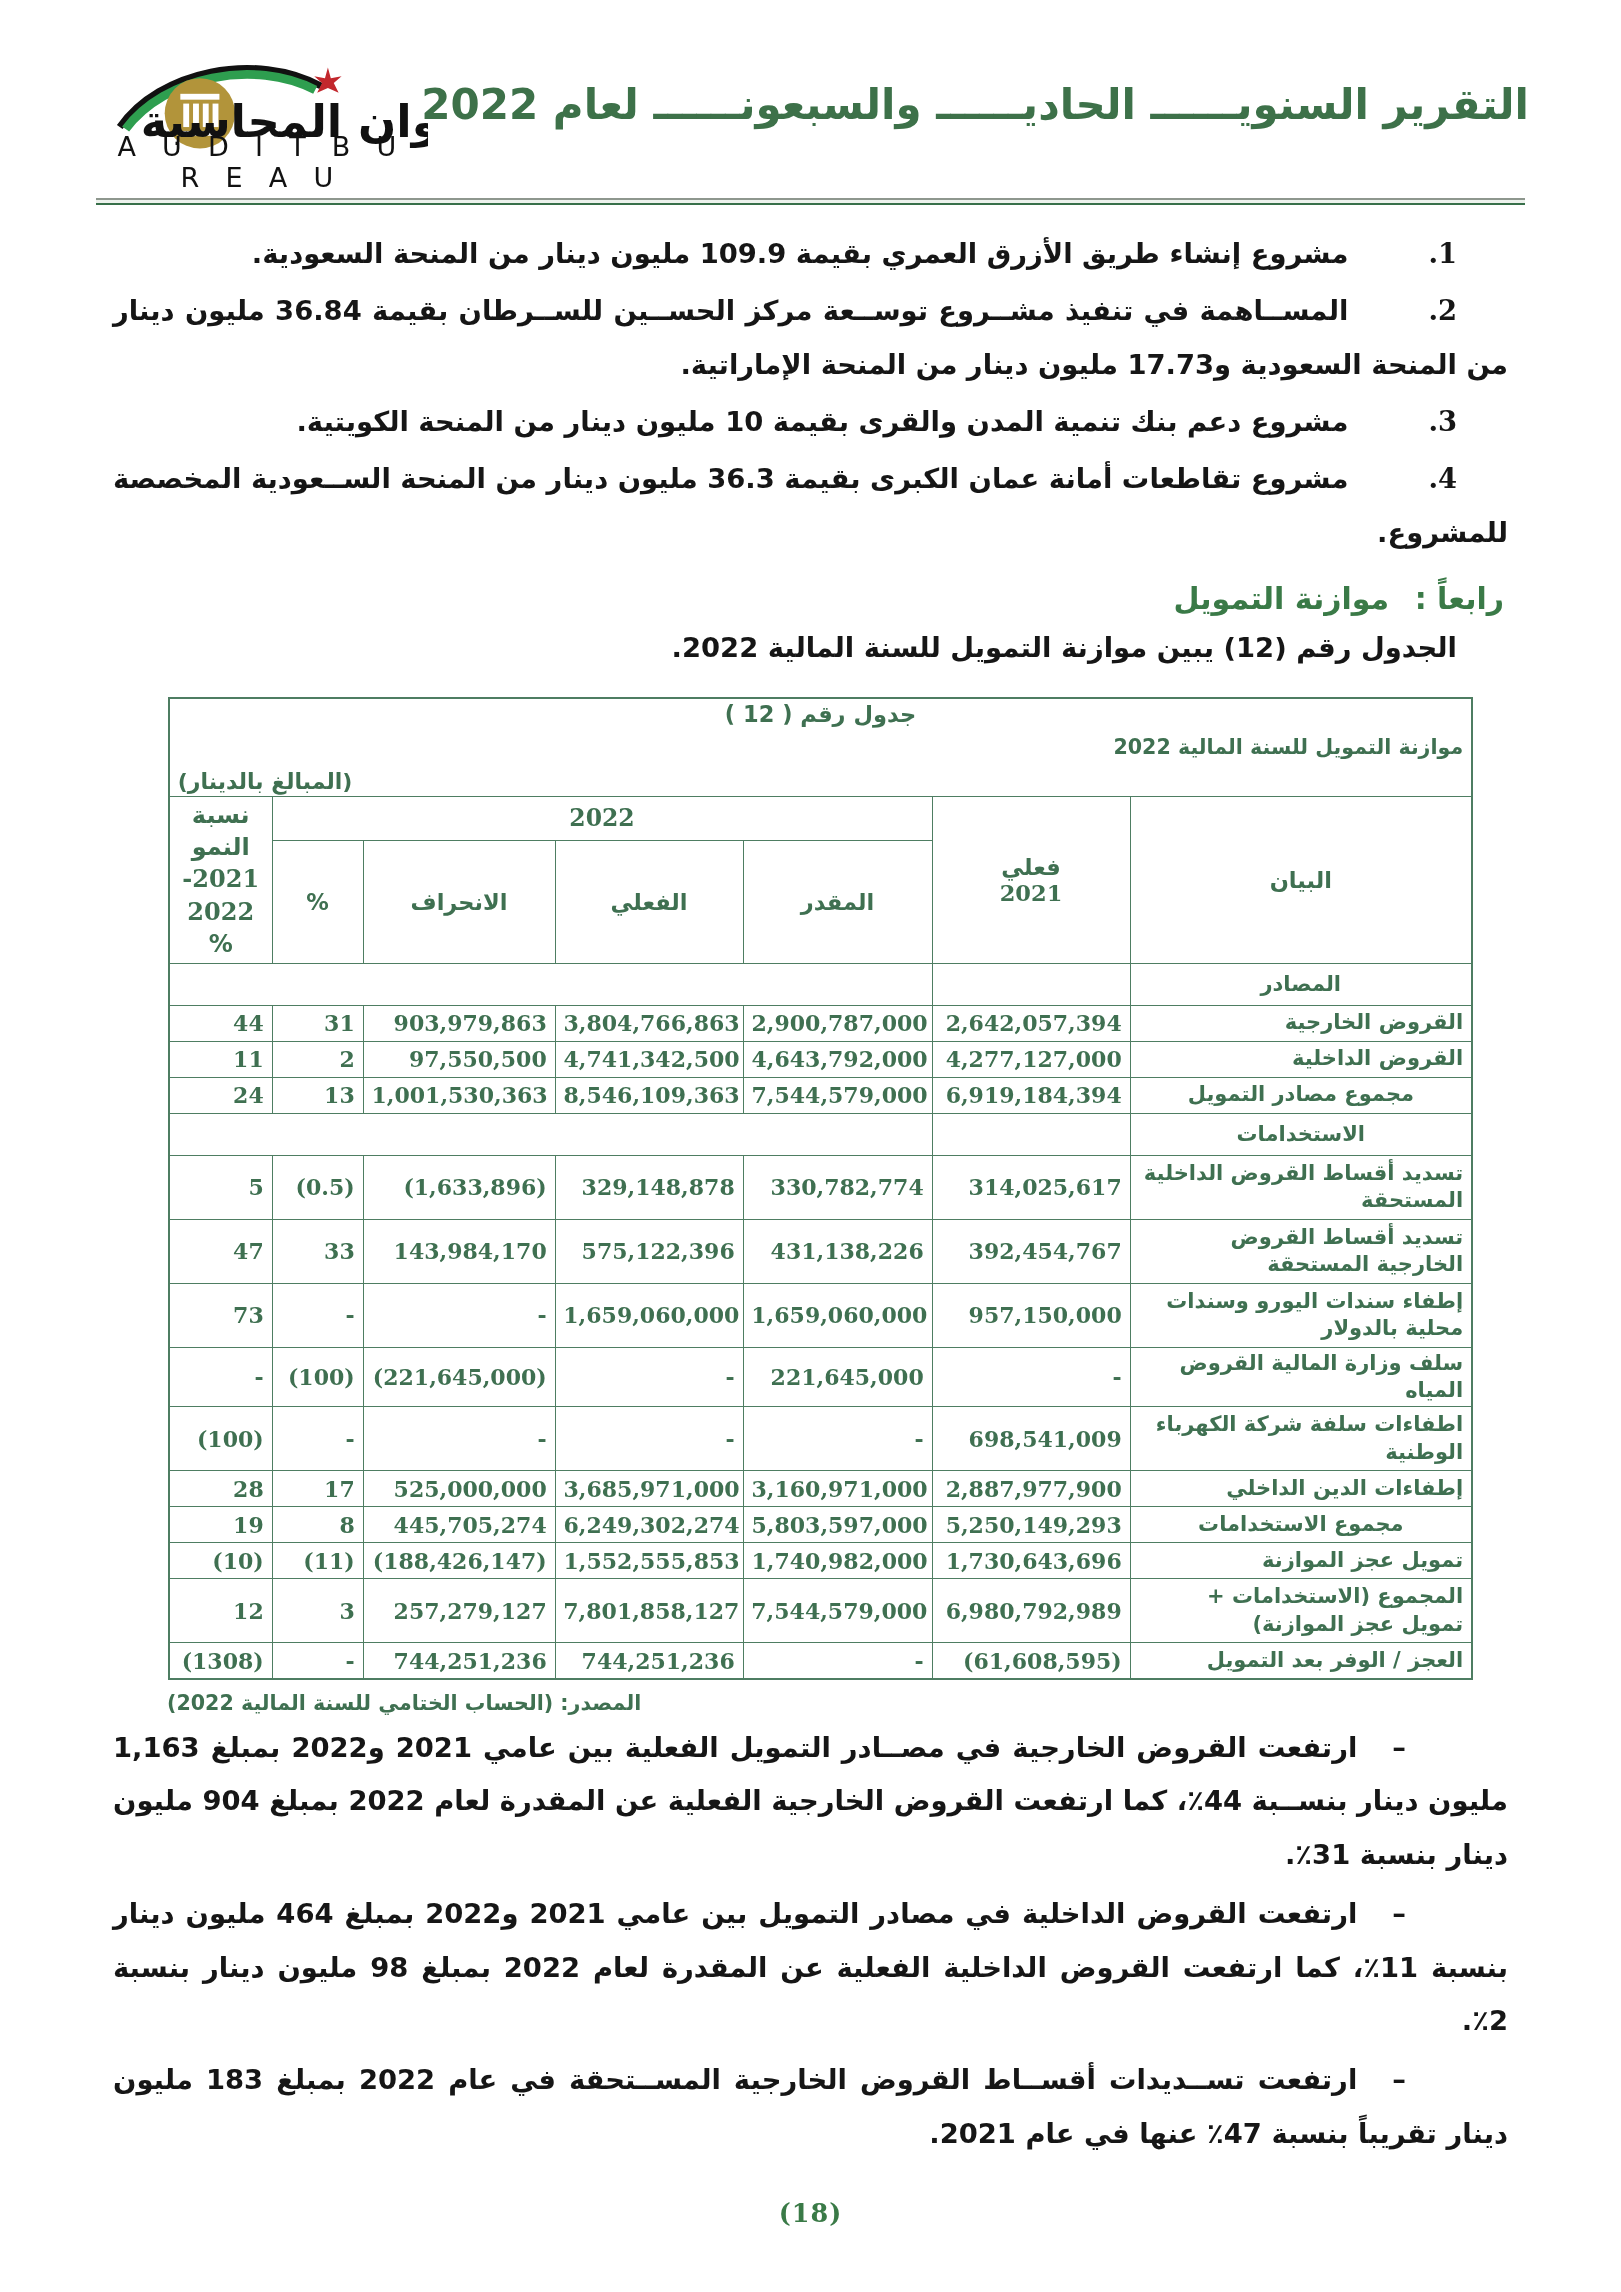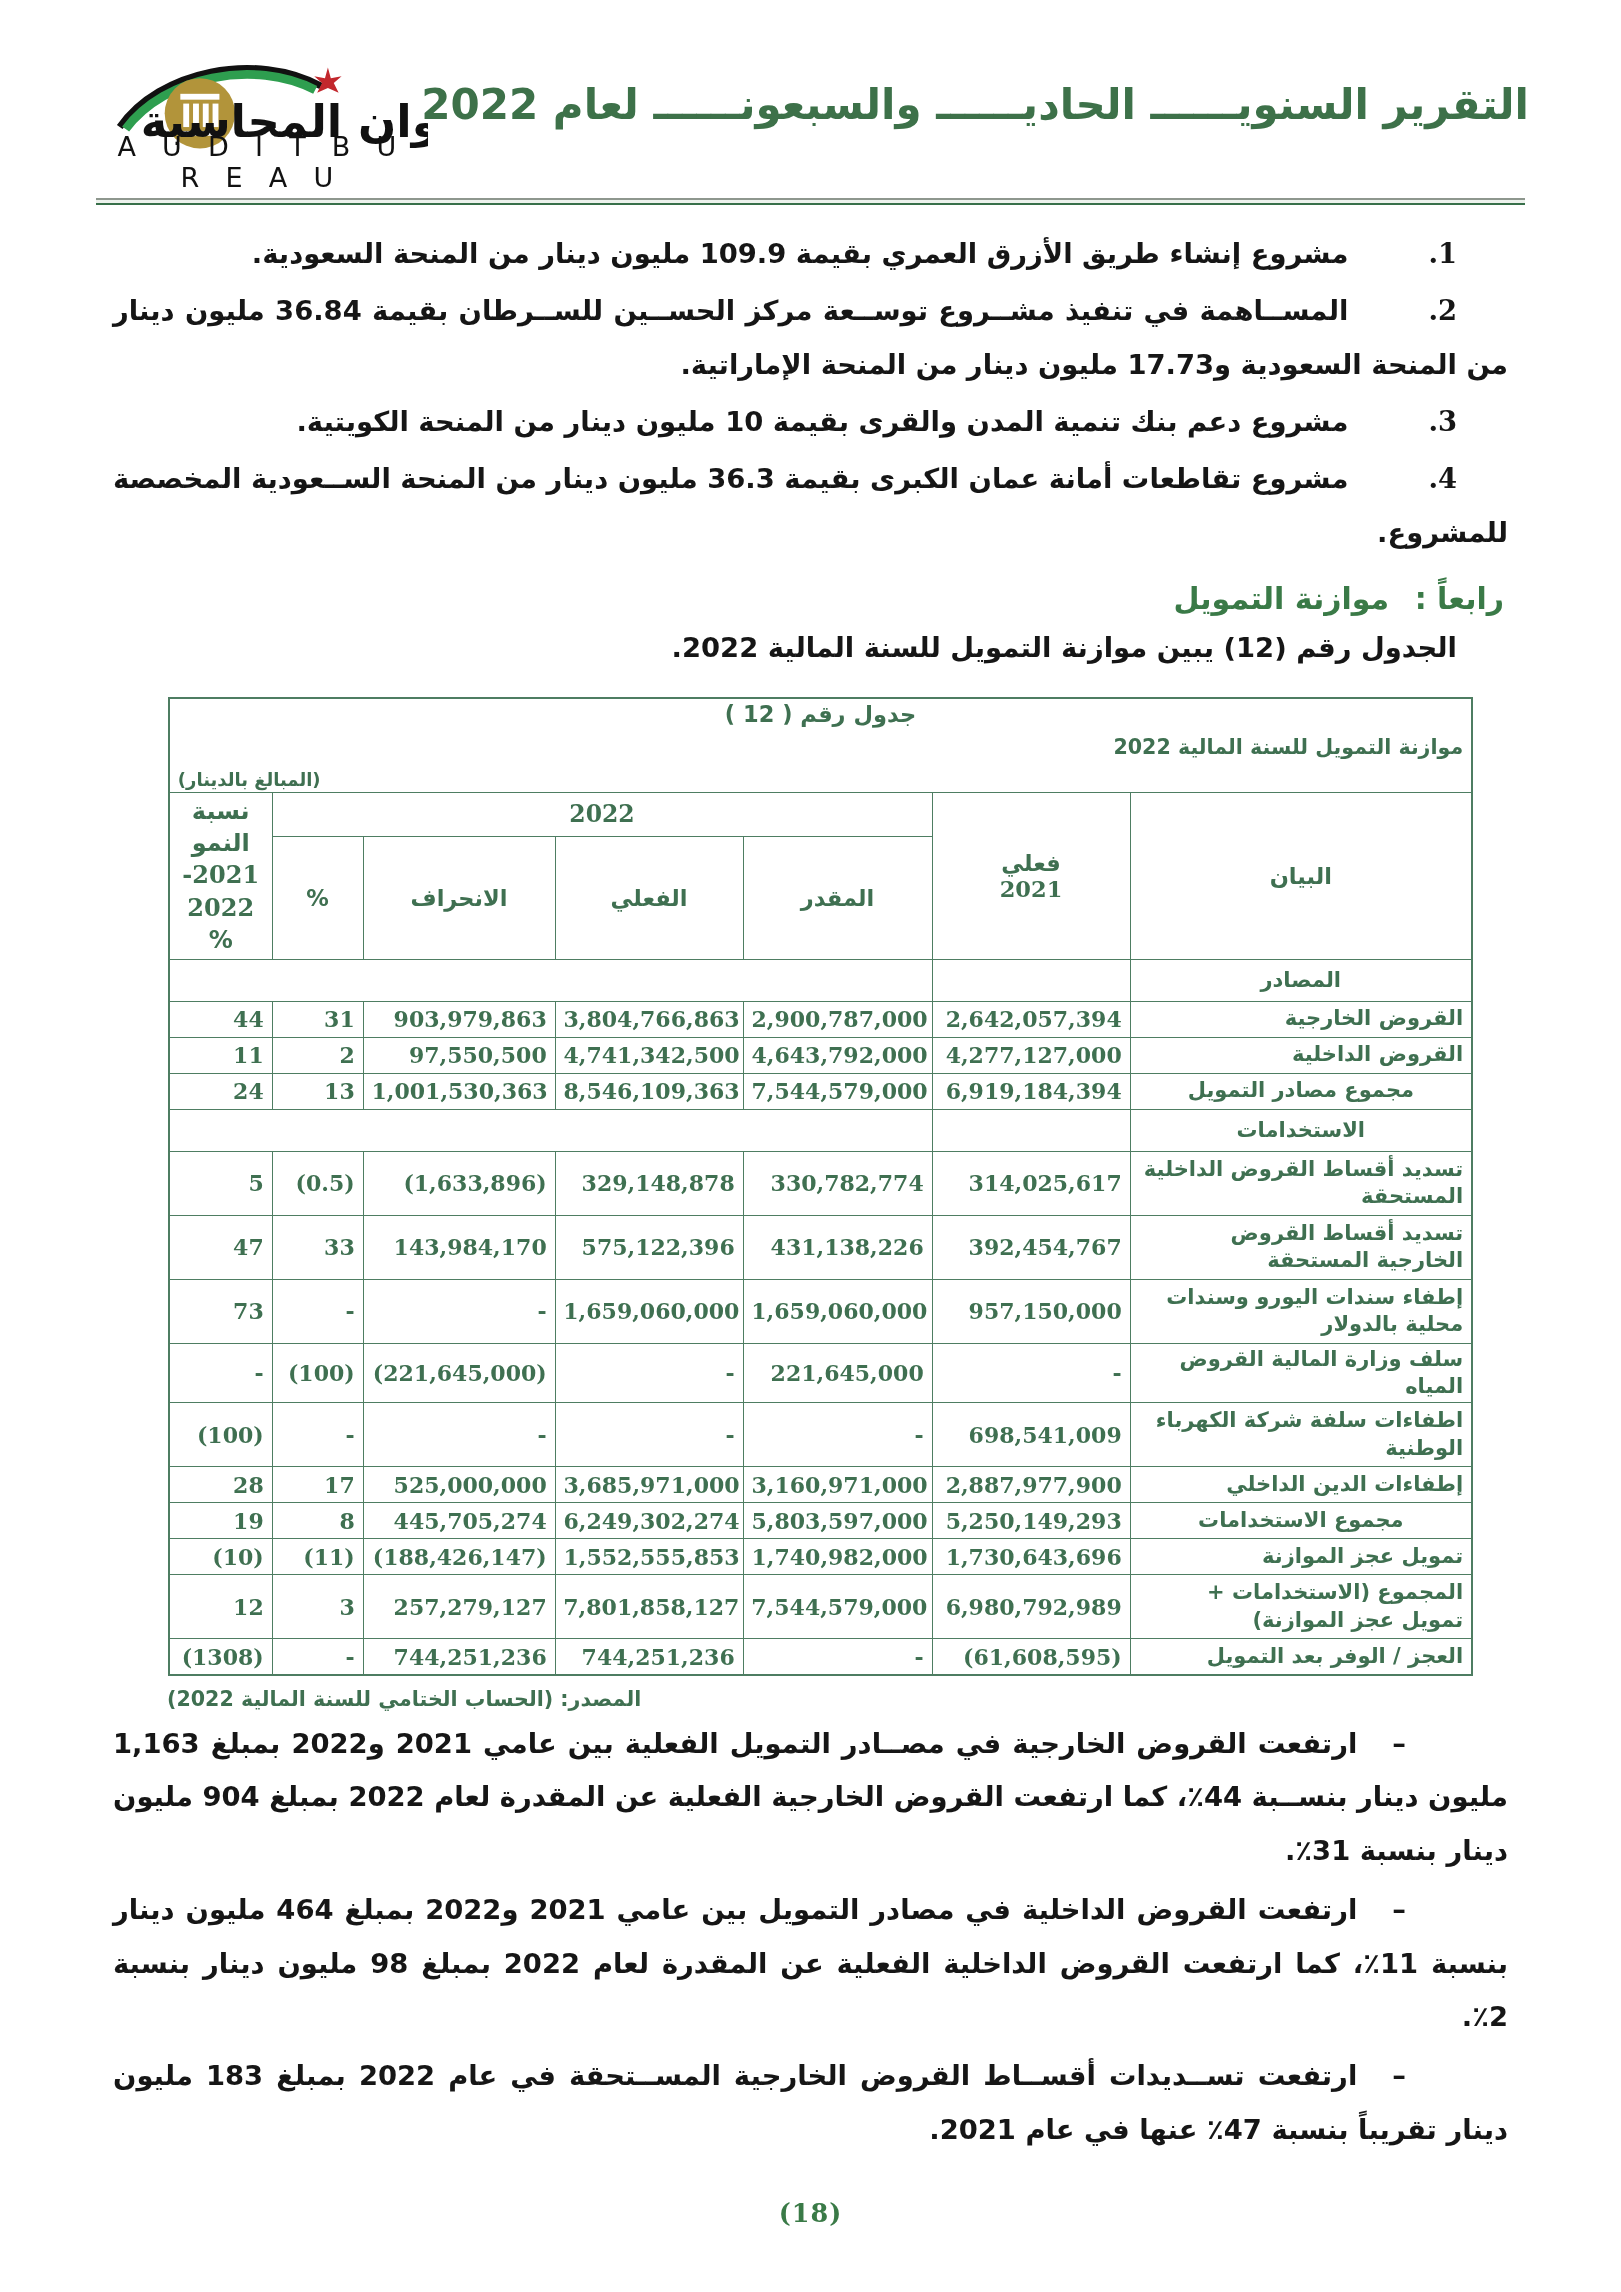--- a/index.html
+++ b/index.html
@@ -25,21 +25,21 @@
   .h-green .sp{margin-left:25.5px;}
   .tintro{margin-top:9.8px;font-size:27.4px;font-weight:bold;text-indent:51px;line-height:1.6;}
 
   
   table.fin{border-collapse:collapse;width:1304px;margin:9.8px 35px 0 auto;
             border:2.5px solid #4e7d62;color:#3f7051;table-layout:fixed;}
   table.fin td,table.fin th{border:1.8px solid #4e7d62;padding:2px 7.8px;font-weight:bold;}
   .ttl{padding:5.9px 9.8px 2px 9.8px;}
   .ttl .l1{text-align:center;font-size:22.5px;}
   .ttl .l2{text-align:right;font-size:20.6px;margin-top:7.8px;}
-  .ttl .note{text-align:left;font-size:18px;margin-top:9.8px;}
+  .ttl .note{text-align:left;font-size:22px;margin-top:9.8px;}
   th.colh{font-size:22.5px;vertical-align:middle;text-align:center;}
   th.y2022{height:39px;font-family:"DejaVu Serif",serif;font-size:23.5px;}
   th.sub{height:118px;}
   th.growth{font-size:24px;line-height:1.35;}
   th .srf{font-family:"DejaVu Serif",serif;}
   td.lbl{font-size:21px;text-align:right;line-height:1.3;}
   td.lbl.ctr{text-align:center;}
   td.sec{font-size:21px;text-align:center;height:37px;}
   td.num{direction:ltr;text-align:right;font-family:"DejaVu Serif",serif;
          font-size:22px;white-space:nowrap;}

